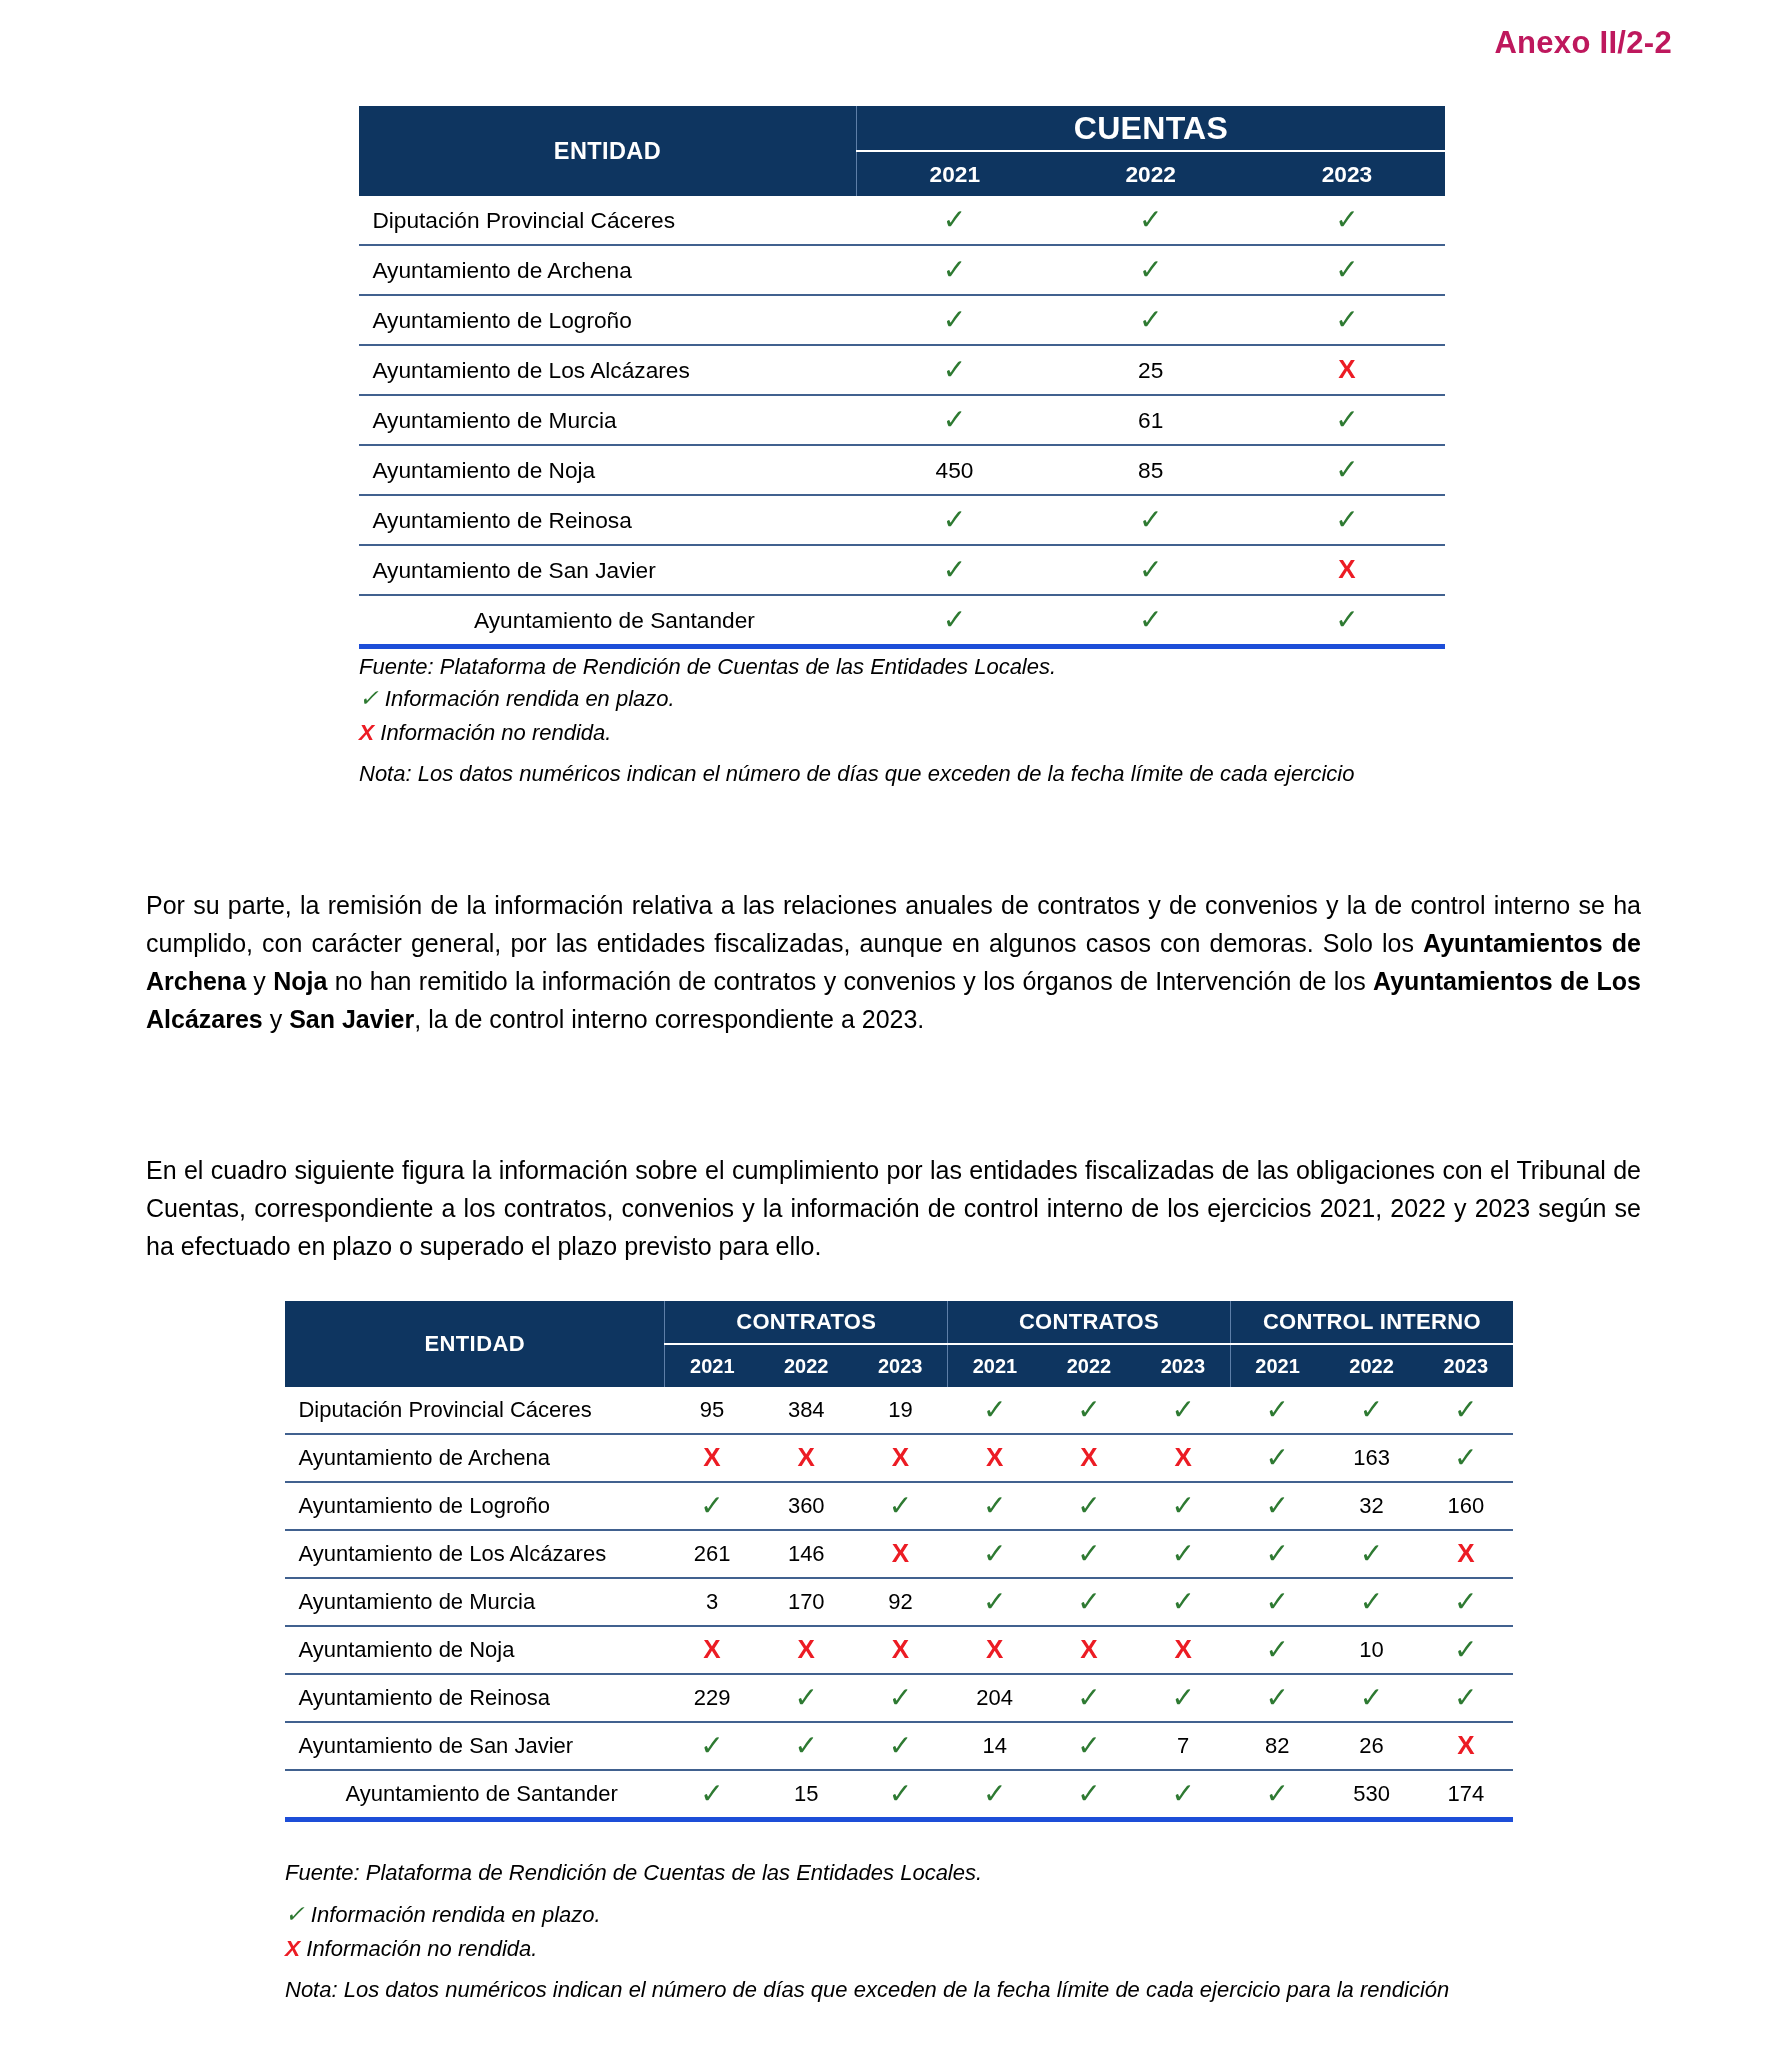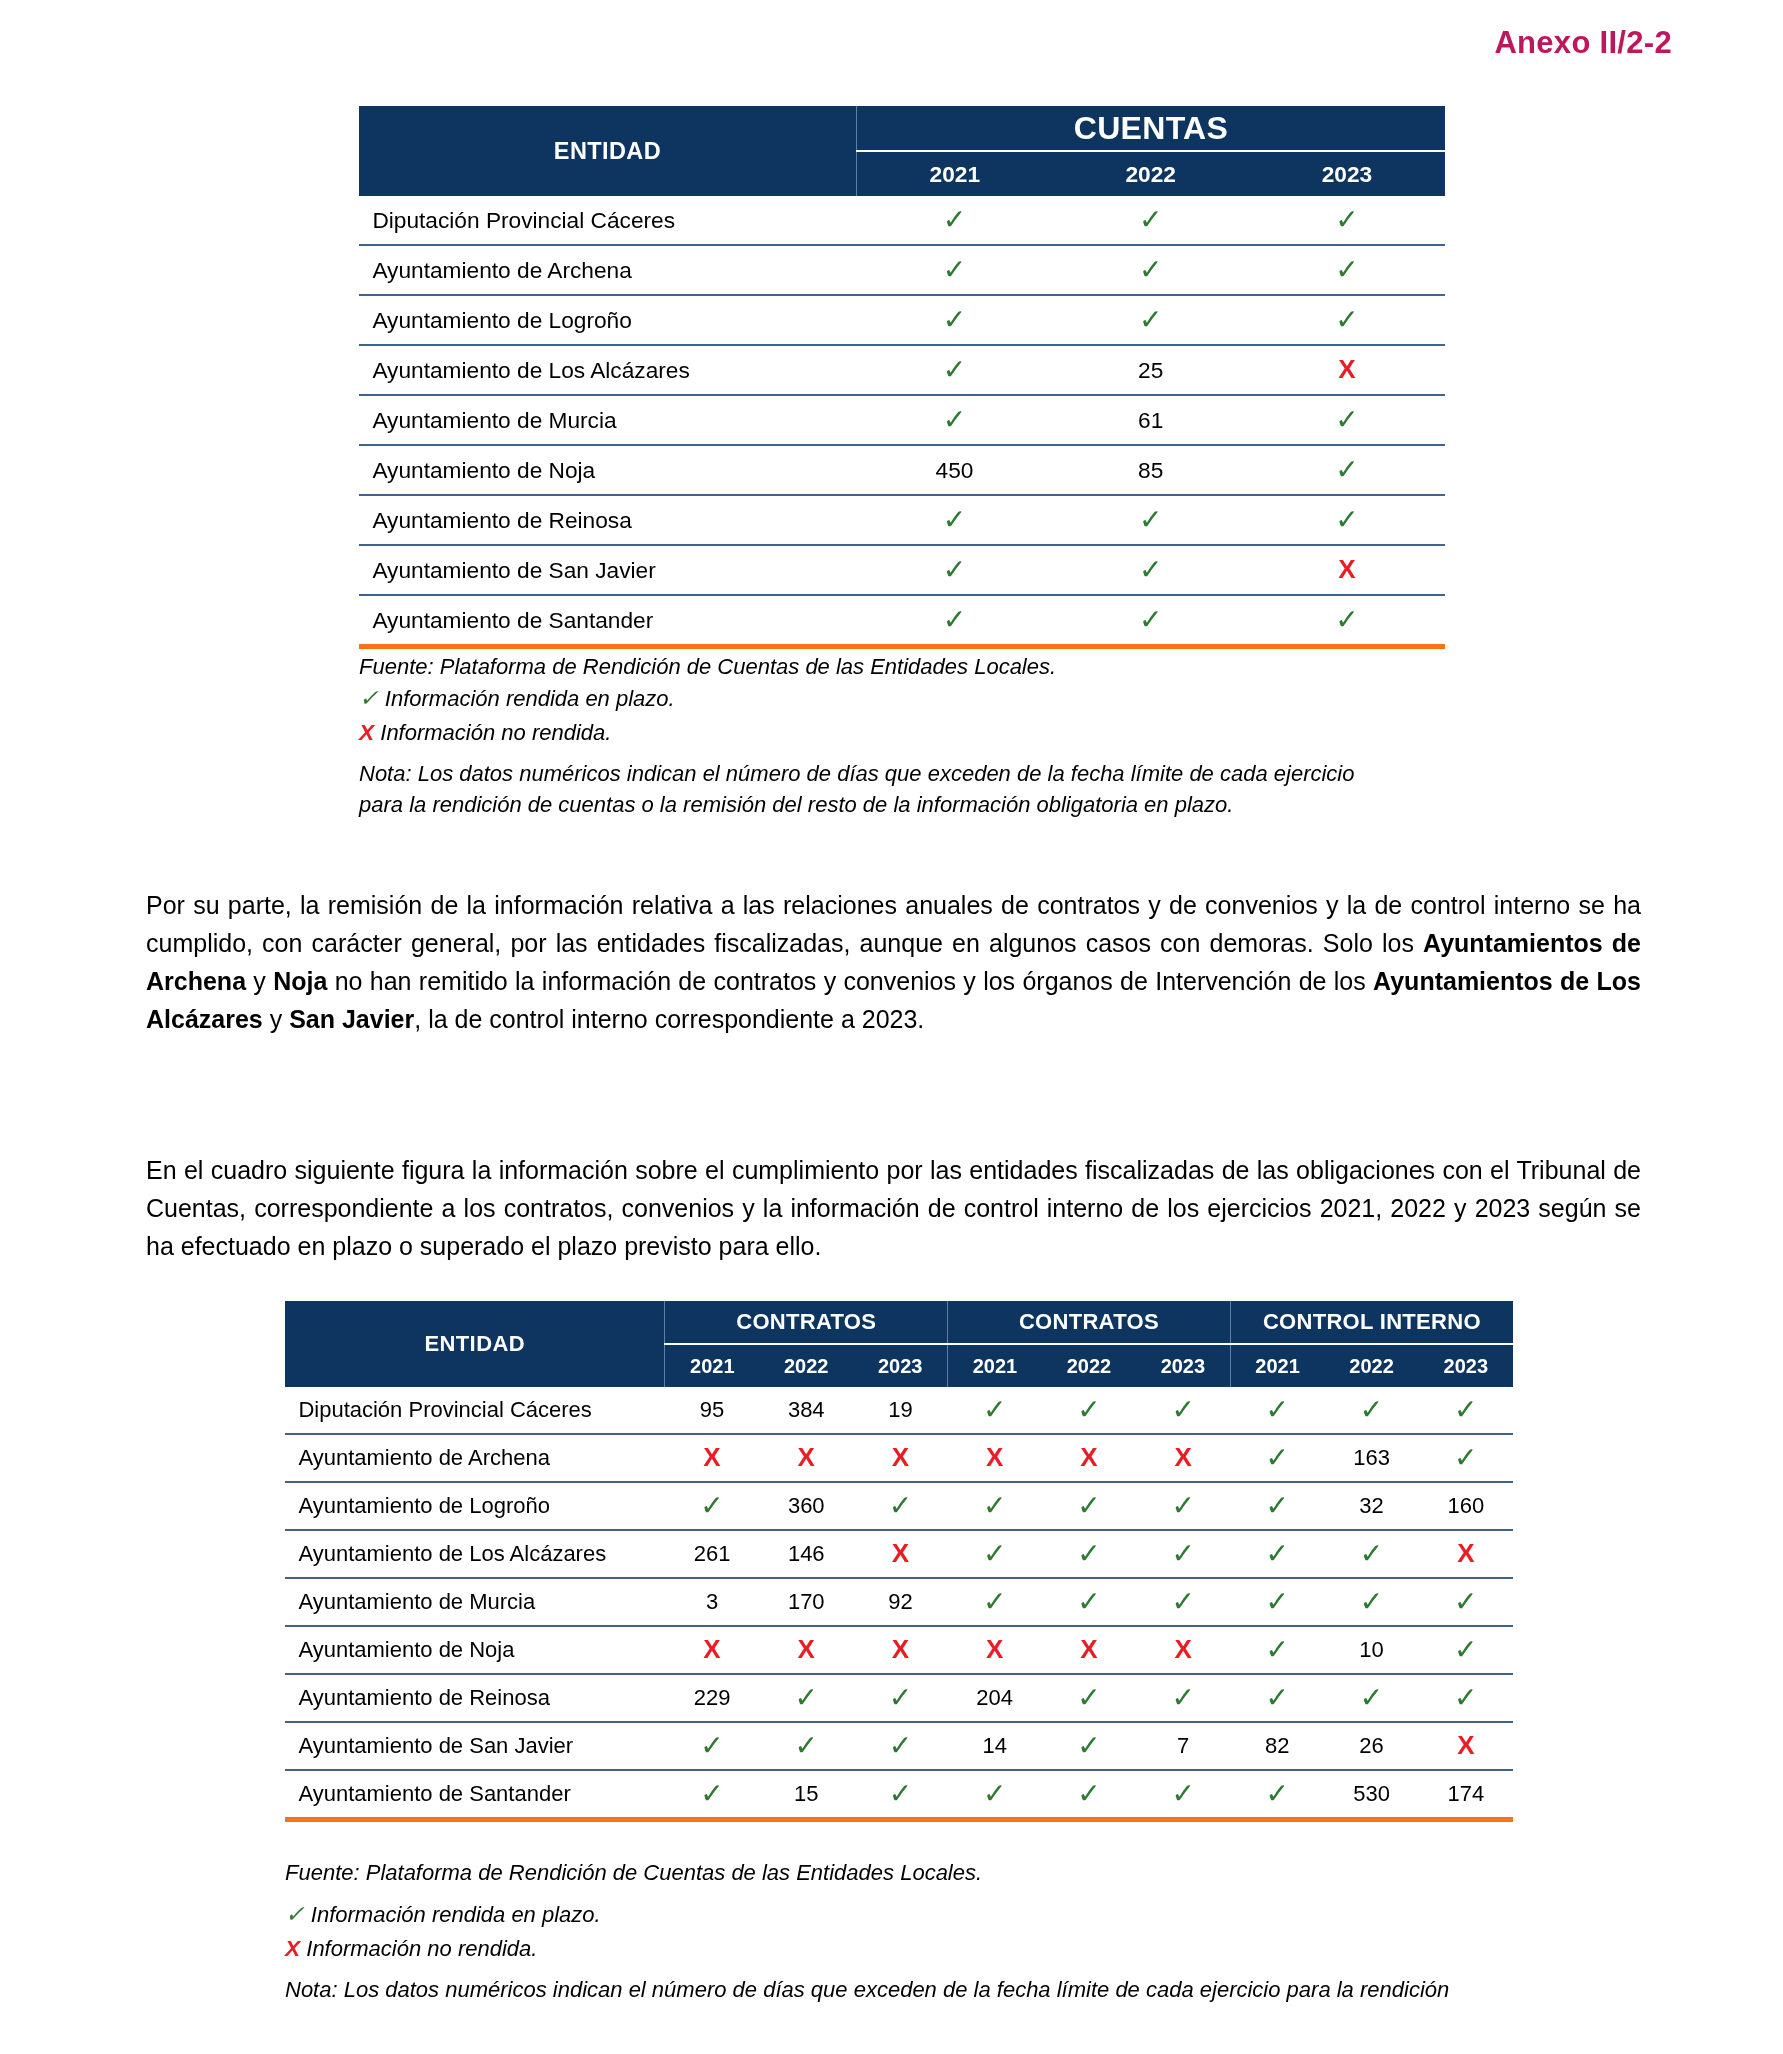--- a/index.html
+++ b/index.html
@@ -42,21 +42,22 @@
     vertical-align: middle;
   }
   .tbl tbody td {
     background: #ffffff;
     border-bottom: 2.5px solid #41618F;
     height: 48px;
     vertical-align: middle;
     padding: 0;
   }
   .tbl tbody tr:last-child td {
-    border-bottom: 5px solid #f97316;
+    border-bottom: 5px solid #1d4ed8;
+    text-align: center;
   }
   .ent-cell {
     text-align: left;
     padding-left: 13.4px !important;
     font-size: 22.7px;
     white-space: nowrap;
   }
   .val-cell {
     text-align: center;
     font-size: 22.7px;
@@ -249,21 +250,20 @@
   <div class="ln">
     <span class="legend-tick">✓</span>
     <span>Información rendida en plazo.</span>
   </div>
   <div class="ln">
     <span class="legend-cross">X</span>
     <span>Información no rendida.</span>
   </div>
   <div class="gap"></div>
   <div class="ln">Nota: Los datos numéricos indican el número de días que exceden de la fecha límite de cada ejercicio</div>
-  <div class="ln">para la rendición de cuentas o la remisión del resto de la información obligatoria en plazo.</div>
 </div>
 
 <p class="para" id="para1"><span>Por su parte, la remisión de la información relativa a las relaciones anuales de contratos y de convenios y la de control interno se ha cumplido, con carácter general, por las entidades fiscalizadas, aunque en algunos casos con demoras. Solo los </span><b>Ayuntamientos de Archena</b><span> y </span><b>Noja</b><span> no han remitido la información de contratos y convenios y los órganos de Intervención de los </span><b>Ayuntamientos de Los Alcázares</b><span> y </span><b>San Javier</b><span>, la de control interno correspondiente a 2023.</span></p>
 
 <p class="para" id="para2">En el cuadro siguiente figura la información sobre el cumplimiento por las entidades fiscalizadas de las obligaciones con el Tribunal de Cuentas, correspondiente a los contratos, convenios y la información de control interno de los ejercicios 2021, 2022 y 2023 según se ha efectuado en plazo o superado el plazo previsto para ello.</p>
 
 <div id="table2-wrap">
   <table class="tbl" id="table2">
     <colgroup>
       <col class="c-ent">

